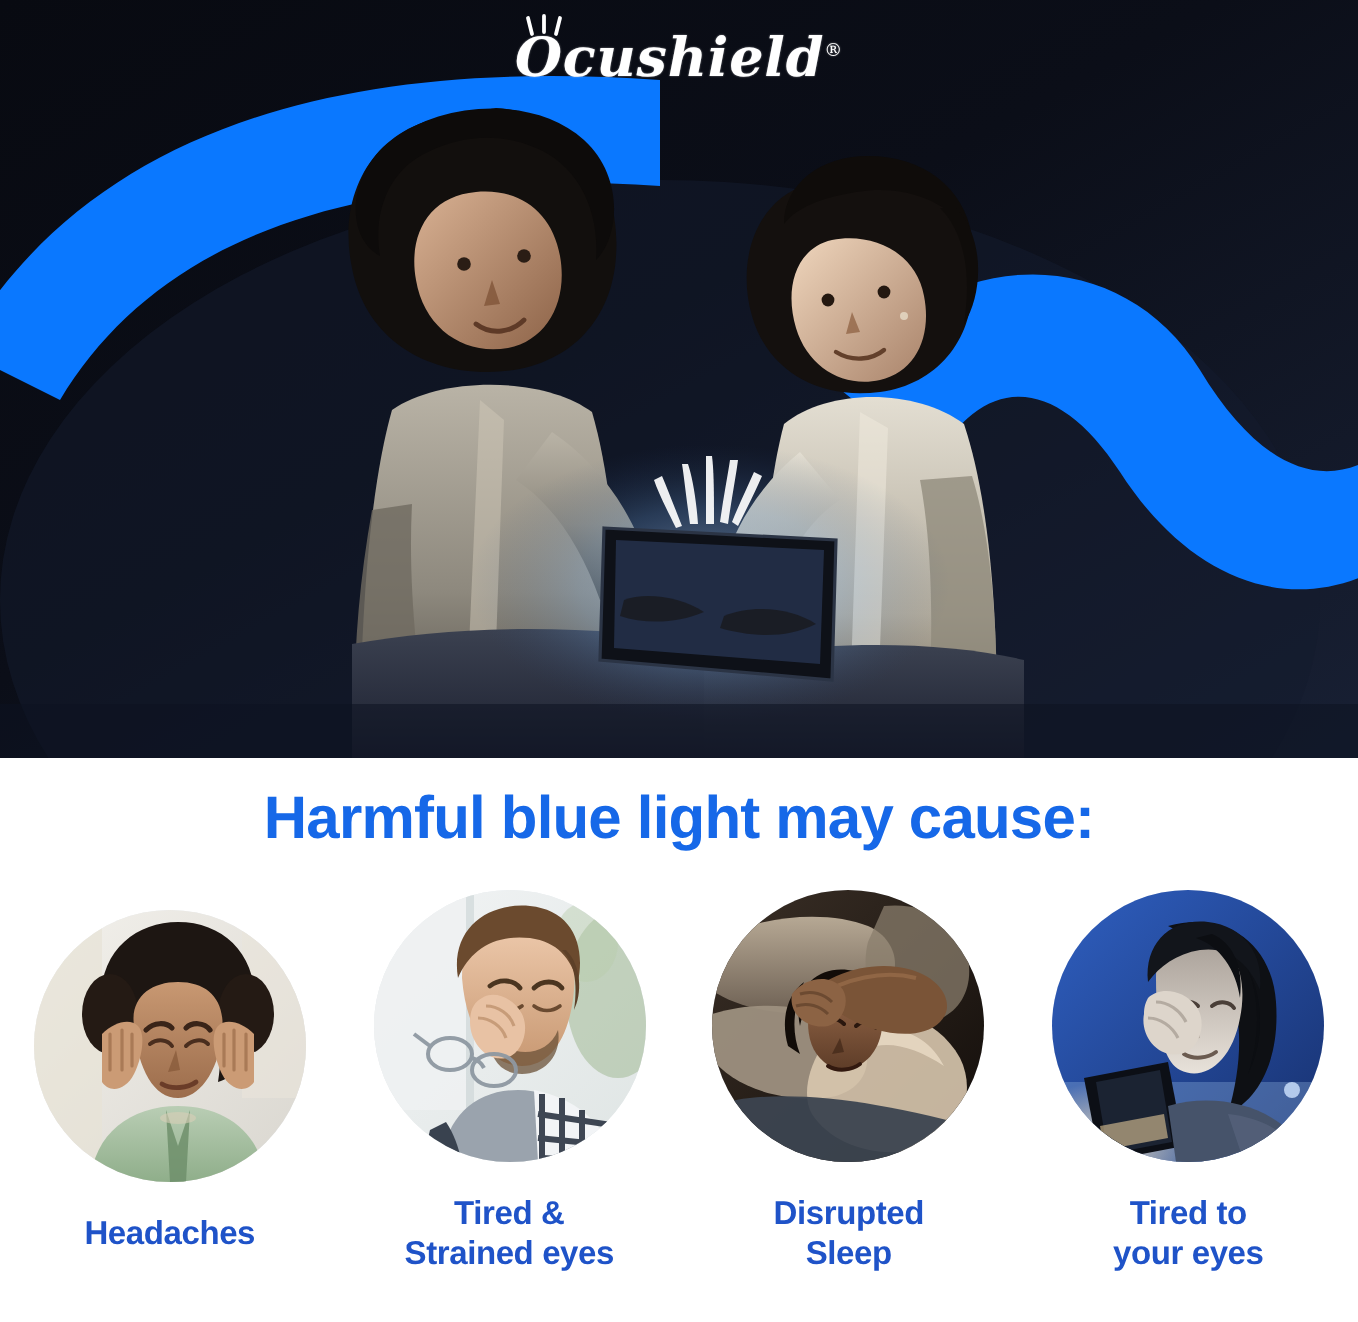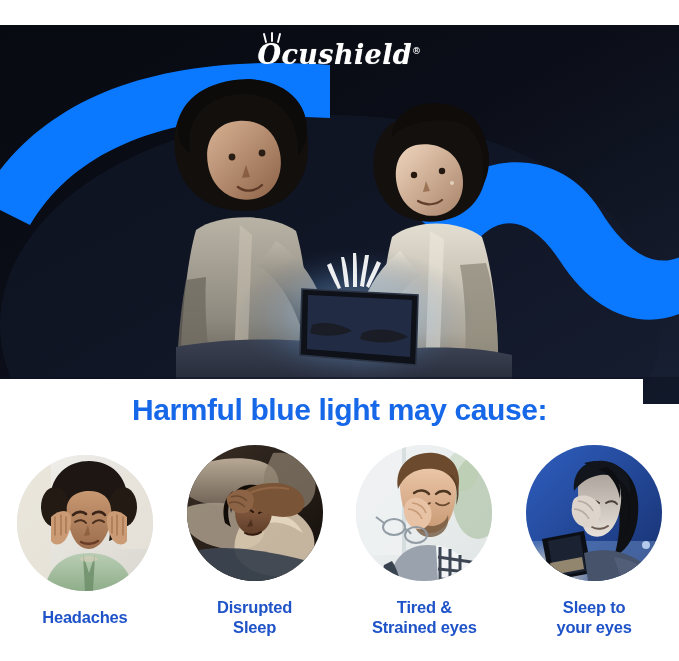--- a/index.html
+++ b/index.html
@@ -1,21 +1,21 @@
 <!DOCTYPE html>
 <html><head>
 <meta charset="utf-8">
 <style>
   html,body{margin:0;padding:0;background:#fff;}
   body{width:679px;height:661px;overflow:hidden;font-family:"Liberation Sans",sans-serif;}
   .page{position:relative;width:679px;height:661px;background:#ffffff;}
 
   
   .hero{position:absolute;left:0;top:0;width:679px;height:379px;overflow:hidden;
-        background:linear-gradient(160deg,#090b12 0%,#0b0e18 38%,#121a2c 75%,#161e31 100%);margin-top:25px;}
+        background:linear-gradient(160deg,#090b12 0%,#0b0e18 38%,#121a2c 75%,#161e31 100%);}
   .hero-svg{position:absolute;left:0;top:0;width:679px;height:379px;display:block;}
 
   .logo{position:absolute;left:0;top:14px;width:679px;text-align:center;z-index:6;
         pointer-events:none;}
   .logo-word{display:inline-block;position:relative;color:#fff;font-size:27px;
         font-family:"DejaVu Serif",serif;font-style:italic;font-weight:700;
         letter-spacing:.4px;text-shadow:0 0 1px rgba(255,255,255,.5);}
   .logo-rays{position:absolute;left:3px;top:-7px;width:22px;height:12px;}
   .logo-reg{font-size:9px;vertical-align:super;font-style:normal;font-weight:400;}
 
@@ -218,75 +218,20 @@
         </div>
         <div class="caption">
           <div>Headaches</div>
         </div>
       </div>
 
       <div class="card">
         <div class="thumb">
           <svg viewBox="0 0 136 136">
             <defs>
-              <linearGradient id="c3bg" x1="0" y1="0" x2="1" y2="1">
-                <stop offset="0%" stop-color="#3a2f26"></stop>
-                  <stop offset="100%" stop-color="#120d0a"></stop>
-              </linearGradient>
-              <linearGradient id="c3pil" x1="0" y1="0" x2="0" y2="1">
-                <stop offset="0%" stop-color="#b6a894"></stop>
-                  <stop offset="100%" stop-color="#6e6154"></stop>
-              </linearGradient>
-              <linearGradient id="c3sk" x1="0" y1="0" x2="0" y2="1">
-                <stop offset="0%" stop-color="#9a6b4c"></stop>
-                  <stop offset="100%" stop-color="#5e3d28"></stop>
-              </linearGradient>
-            </defs>
-            <rect width="136" height="136" fill="url(#c3bg)"></rect>
-
-            <path d="M0,26 C24,12 58,10 78,18 C96,26 96,48 78,56 C52,66 16,62 0,50 Z" fill="url(#c3pil)"></path>
-            <path d="M0,62 C26,54 54,58 70,70 C84,82 78,102 56,104 C30,106 8,96 0,84 Z" fill="#9d907f" opacity=".95"></path>
-            <path d="M86,8 C108,6 124,16 128,34 C132,56 116,70 96,66 C80,62 74,42 78,26 Z" fill="#8a7d6c" opacity=".75"></path>
-
-            <path d="M74,62 C94,58 114,66 124,84 C132,100 126,120 108,128 C86,136 60,128 50,112
-                     C42,98 54,70 74,62 Z" fill="#d8c6ae" opacity=".9"></path>
-            <path d="M84,70 C98,68 110,76 116,88 C104,80 92,76 82,78 Z" fill="#efe1cc" opacity=".7"></path>
-
-            <path d="M48,66 C48,52 58,44 70,46 C82,48 88,60 84,74 C80,88 66,94 56,86
-                     C50,81 48,74 48,66 Z" fill="url(#c3sk)"></path>
-
-            <path d="M44,68 C40,50 52,38 68,40 C84,42 90,54 88,66 C82,54 72,48 60,50
-                     C50,52 46,58 44,68 Z" fill="#120c08"></path>
-            <path d="M38,78 C34,64 38,52 46,46 C40,60 40,72 44,82 Z" fill="#120c08"></path>
-
-            <path d="M54,66 C58,63 63,64 66,67" stroke="#2a170e" stroke-width="2" fill="none" stroke-linecap="round"></path>
-            <path d="M72,68 C75,65 80,66 82,69" stroke="#2a170e" stroke-width="2" fill="none" stroke-linecap="round"></path>
-            <path d="M64,74 L66,81 L60,82 Z" fill="#402617" opacity=".7"></path>
-            <path d="M58,88 C63,91 70,90 74,87" stroke="#32190f" stroke-width="2" fill="none" stroke-linecap="round"></path>
-
-            <path d="M44,56 C56,42 80,34 100,40 C116,45 122,58 114,66 C104,76 82,72 68,64
-                     C58,58 50,56 44,56 Z" fill="#7a5437"></path>
-            <path d="M52,54 C66,44 86,40 102,44" stroke="#9a6e4c" stroke-width="2" fill="none" opacity=".7"></path>
-
-            <path d="M40,52 C46,44 58,42 64,48 C70,54 66,66 58,68 C48,70 38,62 40,52 Z" fill="#8c6344"></path>
-            <path d="M44,52 C50,50 56,52 60,56 M42,58 C48,56 54,58 58,62" stroke="#6c4a31" stroke-width="1.5" fill="none"></path>
-
-            <path d="M0,108 C30,98 80,104 136,120 L136,136 L0,136 Z" fill="#3c4450" opacity=".95"></path>
-          </svg>
-        </div>
-        <div class="caption">
-          <div>Disrupted</div>
-          <div>Sleep</div>
-        </div>
-      </div>
-
-      <div class="card">
-        <div class="thumb">
-          <svg viewBox="0 0 136 136">
-            <defs>
               <linearGradient id="c2bg" x1="0" y1="0" x2="1" y2="1">
                 <stop offset="0%" stop-color="#f2f4f5"></stop>
                   <stop offset="100%" stop-color="#dfe5e4"></stop>
               </linearGradient>
               <linearGradient id="c2sk" x1="0" y1="0" x2="0" y2="1">
                 <stop offset="0%" stop-color="#f0cdb0"></stop>
                   <stop offset="100%" stop-color="#c89872"></stop>
               </linearGradient>
             </defs>
             <rect width="136" height="136" fill="url(#c2bg)"></rect>
@@ -333,20 +278,75 @@
         <div class="caption">
           <div>Tired &amp;</div>
           <div>Strained eyes</div>
         </div>
       </div>
 
       <div class="card">
         <div class="thumb">
           <svg viewBox="0 0 136 136">
             <defs>
+              <linearGradient id="c3bg" x1="0" y1="0" x2="1" y2="1">
+                <stop offset="0%" stop-color="#3a2f26"></stop>
+                  <stop offset="100%" stop-color="#120d0a"></stop>
+              </linearGradient>
+              <linearGradient id="c3pil" x1="0" y1="0" x2="0" y2="1">
+                <stop offset="0%" stop-color="#b6a894"></stop>
+                  <stop offset="100%" stop-color="#6e6154"></stop>
+              </linearGradient>
+              <linearGradient id="c3sk" x1="0" y1="0" x2="0" y2="1">
+                <stop offset="0%" stop-color="#9a6b4c"></stop>
+                  <stop offset="100%" stop-color="#5e3d28"></stop>
+              </linearGradient>
+            </defs>
+            <rect width="136" height="136" fill="url(#c3bg)"></rect>
+
+            <path d="M0,26 C24,12 58,10 78,18 C96,26 96,48 78,56 C52,66 16,62 0,50 Z" fill="url(#c3pil)"></path>
+            <path d="M0,62 C26,54 54,58 70,70 C84,82 78,102 56,104 C30,106 8,96 0,84 Z" fill="#9d907f" opacity=".95"></path>
+            <path d="M86,8 C108,6 124,16 128,34 C132,56 116,70 96,66 C80,62 74,42 78,26 Z" fill="#8a7d6c" opacity=".75"></path>
+
+            <path d="M74,62 C94,58 114,66 124,84 C132,100 126,120 108,128 C86,136 60,128 50,112
+                     C42,98 54,70 74,62 Z" fill="#d8c6ae" opacity=".9"></path>
+            <path d="M84,70 C98,68 110,76 116,88 C104,80 92,76 82,78 Z" fill="#efe1cc" opacity=".7"></path>
+
+            <path d="M48,66 C48,52 58,44 70,46 C82,48 88,60 84,74 C80,88 66,94 56,86
+                     C50,81 48,74 48,66 Z" fill="url(#c3sk)"></path>
+
+            <path d="M44,68 C40,50 52,38 68,40 C84,42 90,54 88,66 C82,54 72,48 60,50
+                     C50,52 46,58 44,68 Z" fill="#120c08"></path>
+            <path d="M38,78 C34,64 38,52 46,46 C40,60 40,72 44,82 Z" fill="#120c08"></path>
+
+            <path d="M54,66 C58,63 63,64 66,67" stroke="#2a170e" stroke-width="2" fill="none" stroke-linecap="round"></path>
+            <path d="M72,68 C75,65 80,66 82,69" stroke="#2a170e" stroke-width="2" fill="none" stroke-linecap="round"></path>
+            <path d="M64,74 L66,81 L60,82 Z" fill="#402617" opacity=".7"></path>
+            <path d="M58,88 C63,91 70,90 74,87" stroke="#32190f" stroke-width="2" fill="none" stroke-linecap="round"></path>
+
+            <path d="M44,56 C56,42 80,34 100,40 C116,45 122,58 114,66 C104,76 82,72 68,64
+                     C58,58 50,56 44,56 Z" fill="#7a5437"></path>
+            <path d="M52,54 C66,44 86,40 102,44" stroke="#9a6e4c" stroke-width="2" fill="none" opacity=".7"></path>
+
+            <path d="M40,52 C46,44 58,42 64,48 C70,54 66,66 58,68 C48,70 38,62 40,52 Z" fill="#8c6344"></path>
+            <path d="M44,52 C50,50 56,52 60,56 M42,58 C48,56 54,58 58,62" stroke="#6c4a31" stroke-width="1.5" fill="none"></path>
+
+            <path d="M0,108 C30,98 80,104 136,120 L136,136 L0,136 Z" fill="#3c4450" opacity=".95"></path>
+          </svg>
+        </div>
+        <div class="caption">
+          <div>Disrupted</div>
+          <div>Sleep</div>
+        </div>
+      </div>
+
+      <div class="card">
+        <div class="thumb">
+          <svg viewBox="0 0 136 136">
+            <defs>
               <linearGradient id="c4bg" x1="0" y1="0" x2="1" y2="1">
                 <stop offset="0%" stop-color="#2f5fc0"></stop>
                   <stop offset="100%" stop-color="#17306e"></stop>
               </linearGradient>
               <linearGradient id="c4sk" x1="0" y1="1" x2="0" y2="0">
                 <stop offset="0%" stop-color="#e8e2da"></stop>
                   <stop offset="100%" stop-color="#a79e96"></stop>
               </linearGradient>
               <radialGradient id="c4glow" cx="35%" cy="78%" r="52%">
                 <stop offset="0%" stop-color="#ffe9c0" stop-opacity=".85"></stop>
@@ -380,20 +380,20 @@
             <path d="M16,94 L58,86 L66,128 L24,136 Z" fill="#0c0f16"></path>
             <path d="M22,96 L54,90 L60,126 L28,132 Z" fill="#1b2332"></path>
             <path d="M24,118 L56,112 L58,124 L26,130 Z" fill="#f6d8a2" opacity=".55"></path>
 
             <path d="M58,108 C86,100 118,110 130,136 L62,136 Z" fill="#46536a"></path>
             <path d="M88,112 C106,114 120,122 126,136 L96,136 Z" fill="#55627a" opacity=".8"></path>
             <circle cx="120" cy="100" r="4" fill="#cfe4ff" opacity=".8"></circle>
           </svg>
         </div>
         <div class="caption">
-          <div>Sleep to</div>
+          <div>Tired to</div>
           <div>your eyes</div>
         </div>
       </div>
 
     </div>
   </div>
 </div>
 
 </body></html>

